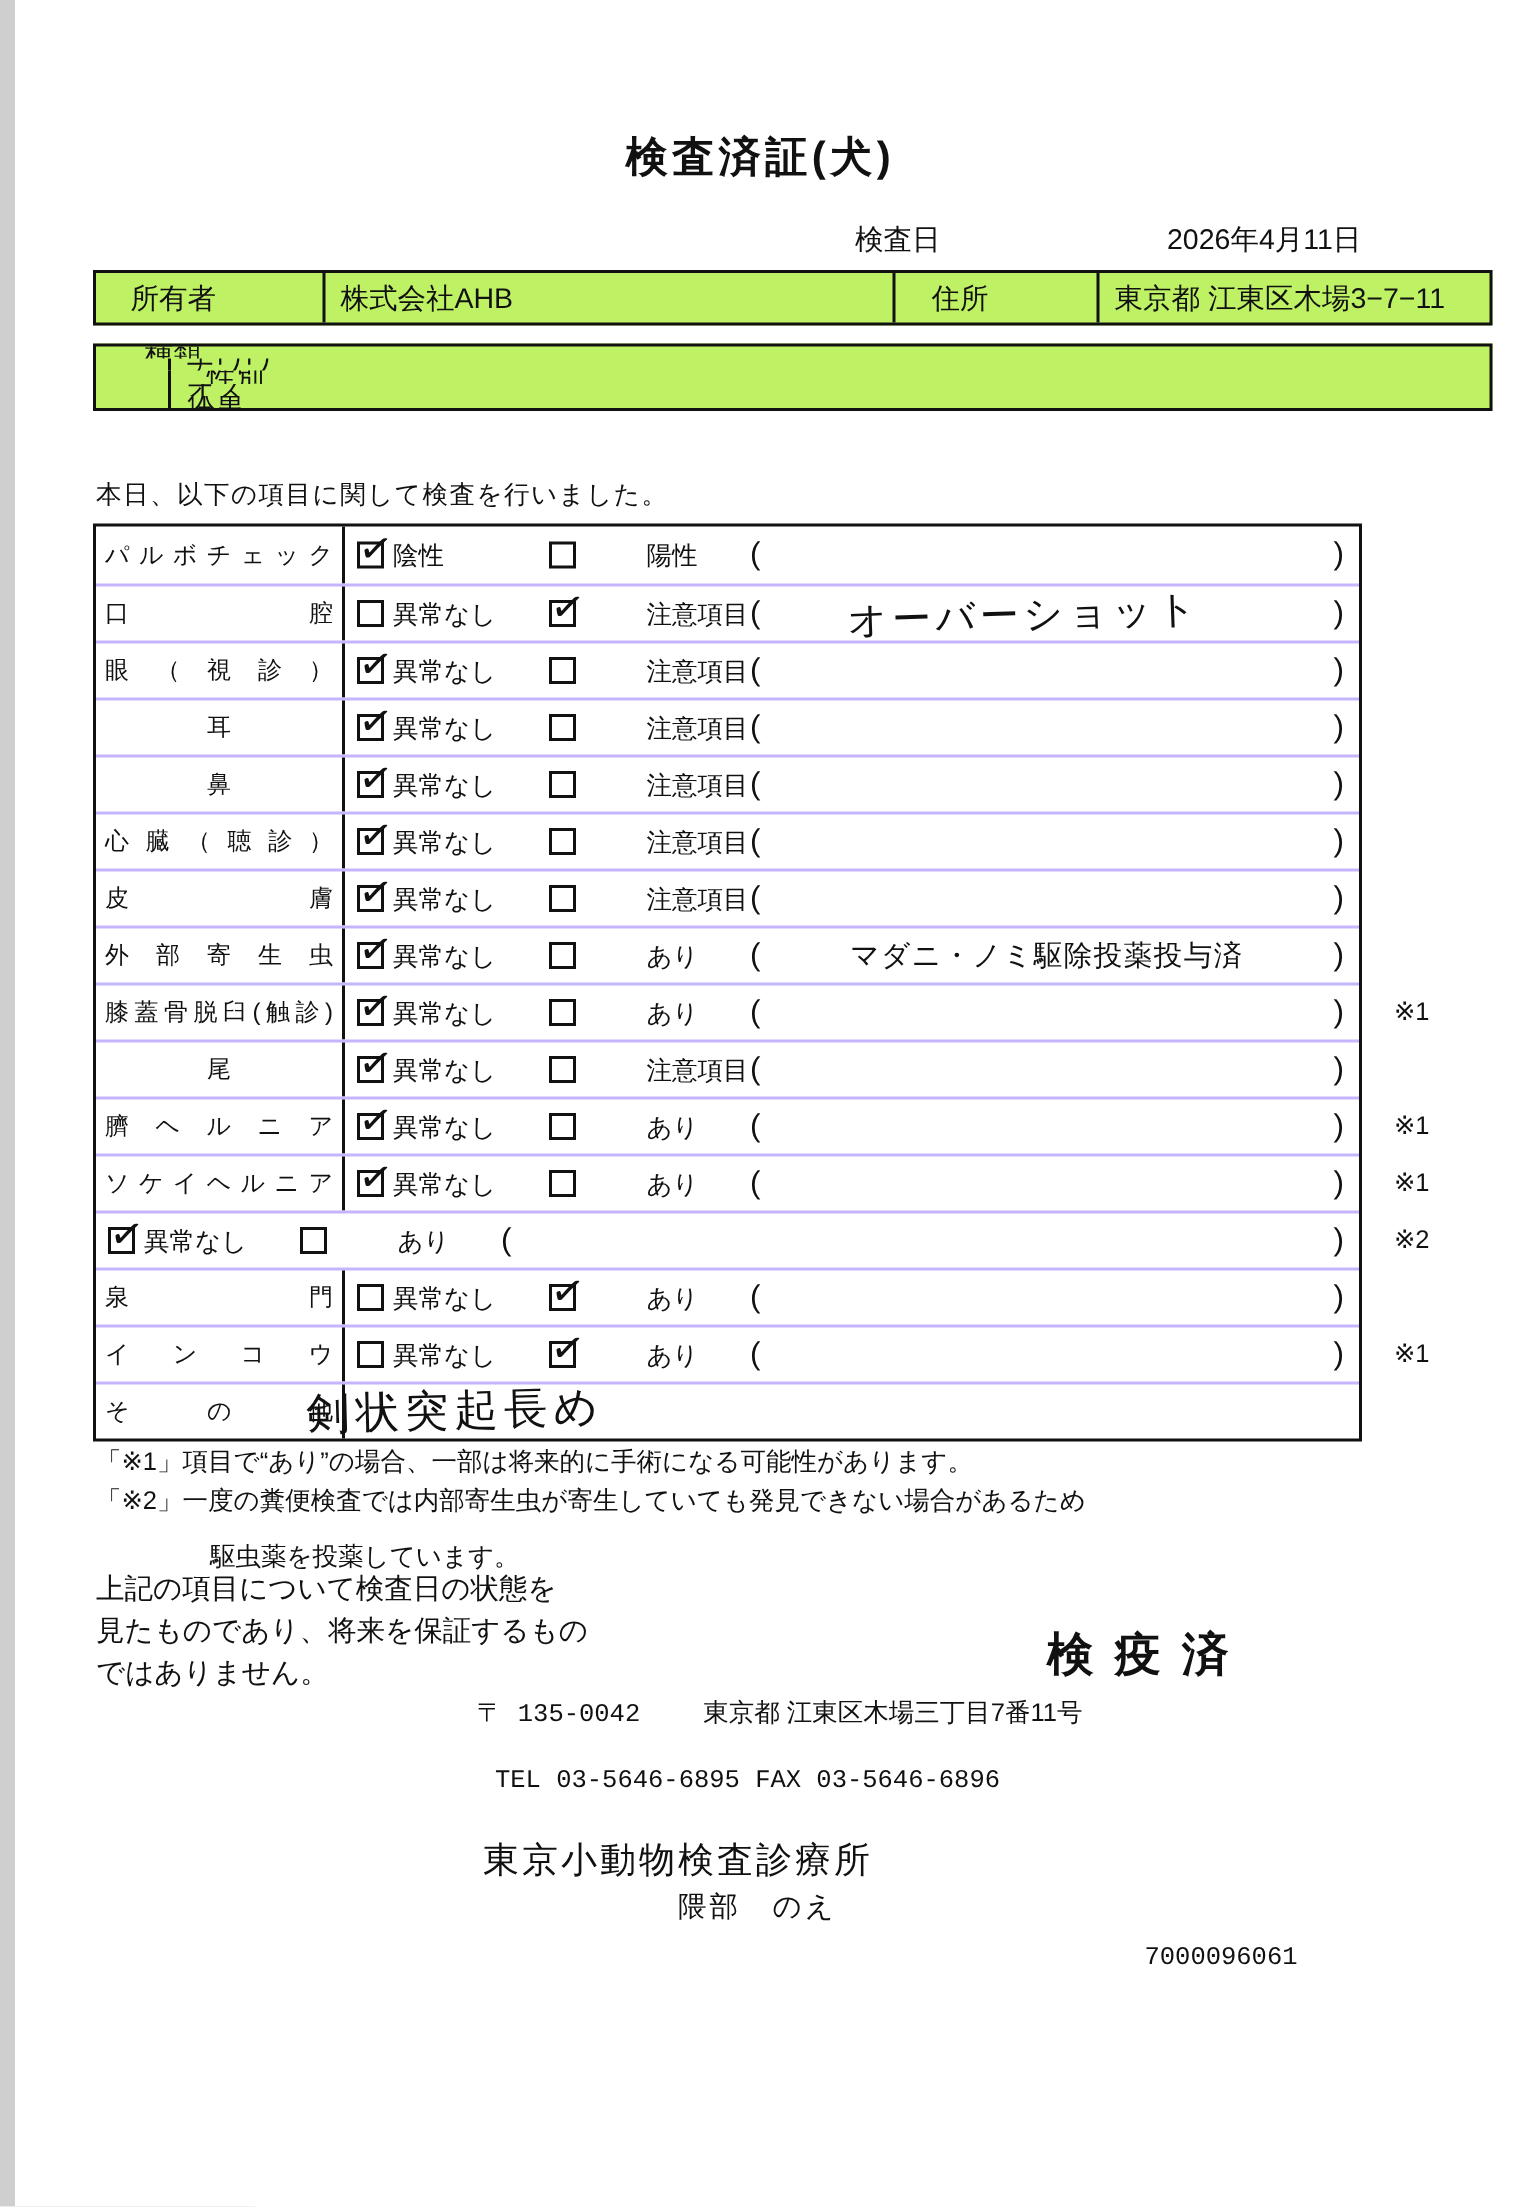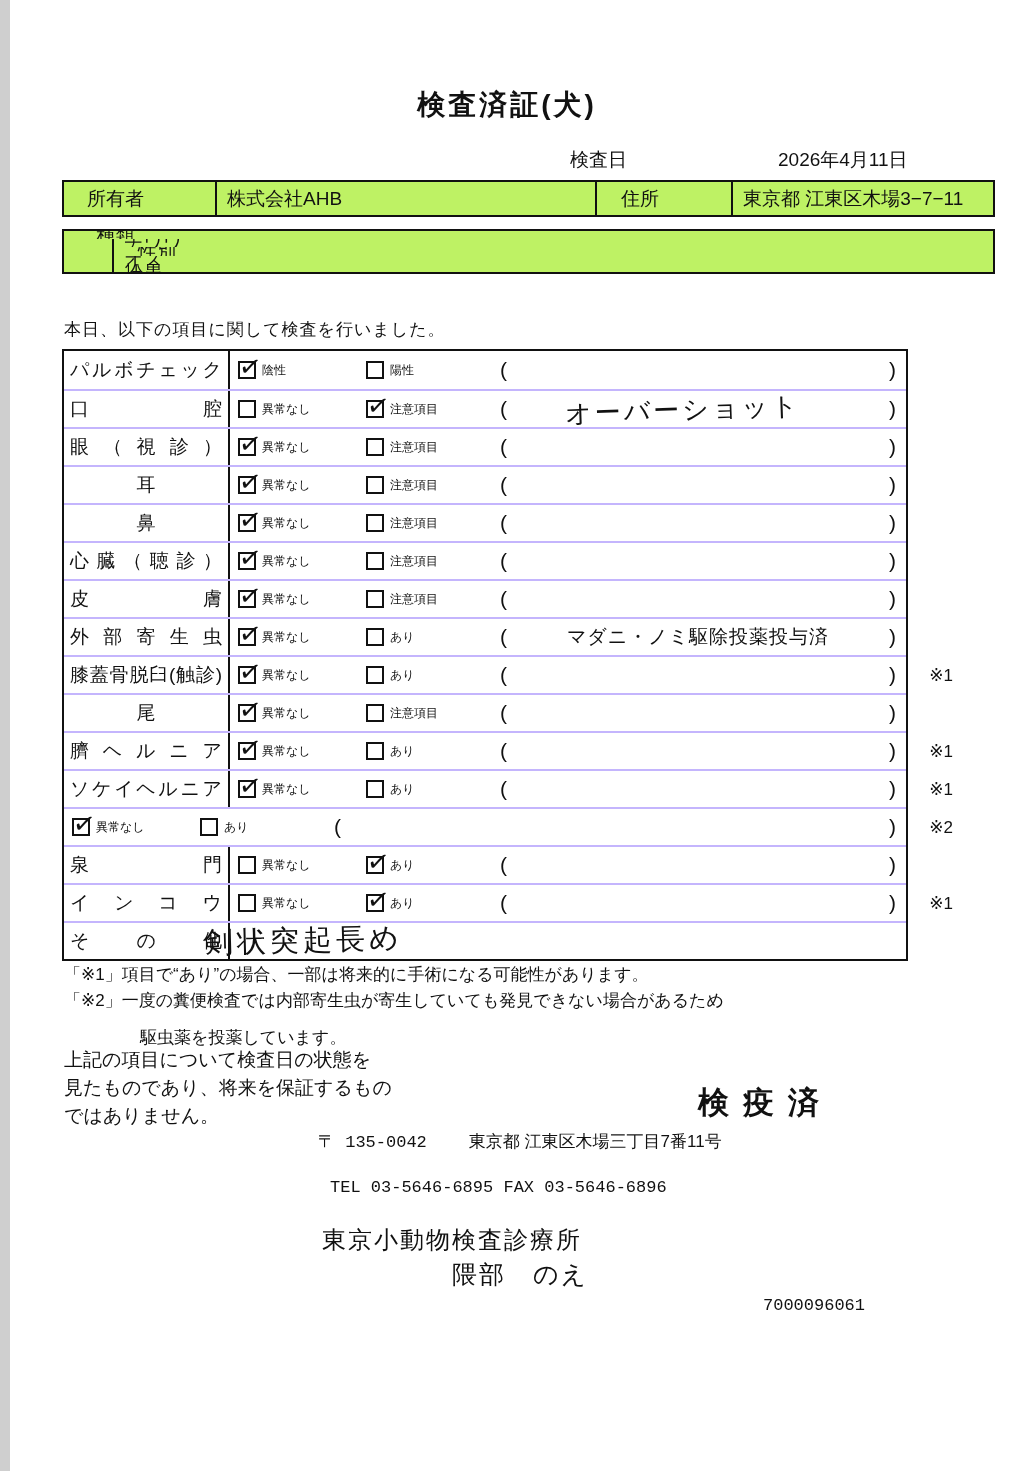--- a/index.html
+++ b/index.html
@@ -28,46 +28,46 @@
   .tbl2{top:229px;}
   .tbl2 .trow{height:41px;flex-direction:column;}
   .weight-cell{justify-content:flex-end;padding-right:14px;gap:10px;}
   .weight-unit{font-size:15px;}
 
   .intro{position:absolute;top:318px;left:64px;font-size:17px;letter-spacing:1px;}
 
   .itable{position:absolute;top:349px;left:62px;width:846px;box-sizing:border-box;border:2px solid #111;background:#fff;}
   .irow{display:flex;height:38px;box-sizing:border-box;position:relative;align-items:stretch;}
   .irow + .irow{border-top:2px solid #c4b5fd;}
-  .ilabel{width:166px;box-sizing:border-box;border-right:2px solid #111;padding:0 6px;font-size:19px;display:flex;align-items:center;justify-content:center;}
+  .ilabel{width:166px;box-sizing:border-box;border-right:2px solid #111;padding:0 6px;font-size:16px;display:flex;align-items:center;justify-content:center;}
   .ilabel > span{display:block;width:100%;text-align:justify;text-align-last:justify;}
   .ilabel.single > span{text-align:center;text-align-last:center;}
   .icontent{flex:1;display:flex;align-items:center;}
-  .opt{display:flex;align-items:center;width:132px;padding-left:8px;box-sizing:border-box;font-size:12px;}
-  .opt.opt2{width:138px;padding-left:4px;}
+  .opt{display:flex;align-items:center;width:132px;padding-left:8px;box-sizing:border-box;font-size:17px;}
+  .opt.opt2{width:138px;padding-left:4px;gap:41px;}
   .cb{position:relative;display:inline-block;width:14px;height:14px;border:2px solid #111;margin-right:6px;flex:0 0 auto;}
   .cb.checked::after{content:"✓";position:absolute;left:-1px;top:-12px;font-size:27px;font-weight:bold;transform:rotate(8deg);color:#111;}
   .paren{flex:1;display:flex;align-items:center;padding-right:10px;}
   .pchar{font-size:21px;}
   .note{flex:1;text-align:center;font-size:19px;letter-spacing:1px;overflow:visible;white-space:nowrap;}
   .note.hw{font-size:26px;font-weight:500;letter-spacing:3px;transform:rotate(-2deg);text-align:left;padding-left:58px;}
   .hw-other{font-size:29px;font-weight:500;letter-spacing:4px;transform:rotate(-1.5deg);margin-left:-26px;white-space:nowrap;z-index:2;background:transparent;}
   .mark{position:absolute;right:-47px;top:50%;transform:translateY(-50%);font-size:17px;white-space:nowrap;}
 
   .footnotes{position:absolute;top:962px;left:64px;font-size:17px;line-height:26px;}
   .fn-indent{padding-left:76px;margin-top:11px;}
 
   .disclaimer{position:absolute;top:1046px;left:64px;font-size:19px;line-height:28px;font-weight:500;}
   .stamp{position:absolute;top:1082px;left:698px;font-size:31px;font-weight:600;letter-spacing:14px;white-space:nowrap;}
 
   .addr-line{position:absolute;top:1130px;left:318px;font-size:17px;display:flex;gap:42px;white-space:nowrap;justify-content:flex-end;}
   .postal{font-family:"Liberation Mono","DejaVu Sans Mono",monospace;}
   .tel-line{position:absolute;top:1178px;left:330px;font-size:17px;font-family:"Liberation Mono","DejaVu Sans Mono",monospace;white-space:nowrap;}
   .clinic-name{position:absolute;top:1224px;left:322px;font-size:24px;font-weight:500;letter-spacing:2px;}
-  .person-name{position:absolute;top:1258px;left:452px;font-size:25px;letter-spacing:2px;}
+  .person-name{position:absolute;top:1258px;left:452px;font-size:19px;letter-spacing:2px;}
   .serial{position:absolute;top:1296px;left:763px;font-size:17px;font-family:"Liberation Mono","DejaVu Sans Mono",monospace;}
 </style>
 </head>
 <body>
 
 <div class="page">
   <div class="scan-edge"></div>
 
   <div class="title">検査済証(犬)</div>
   <div class="date-label">検査日</div>

